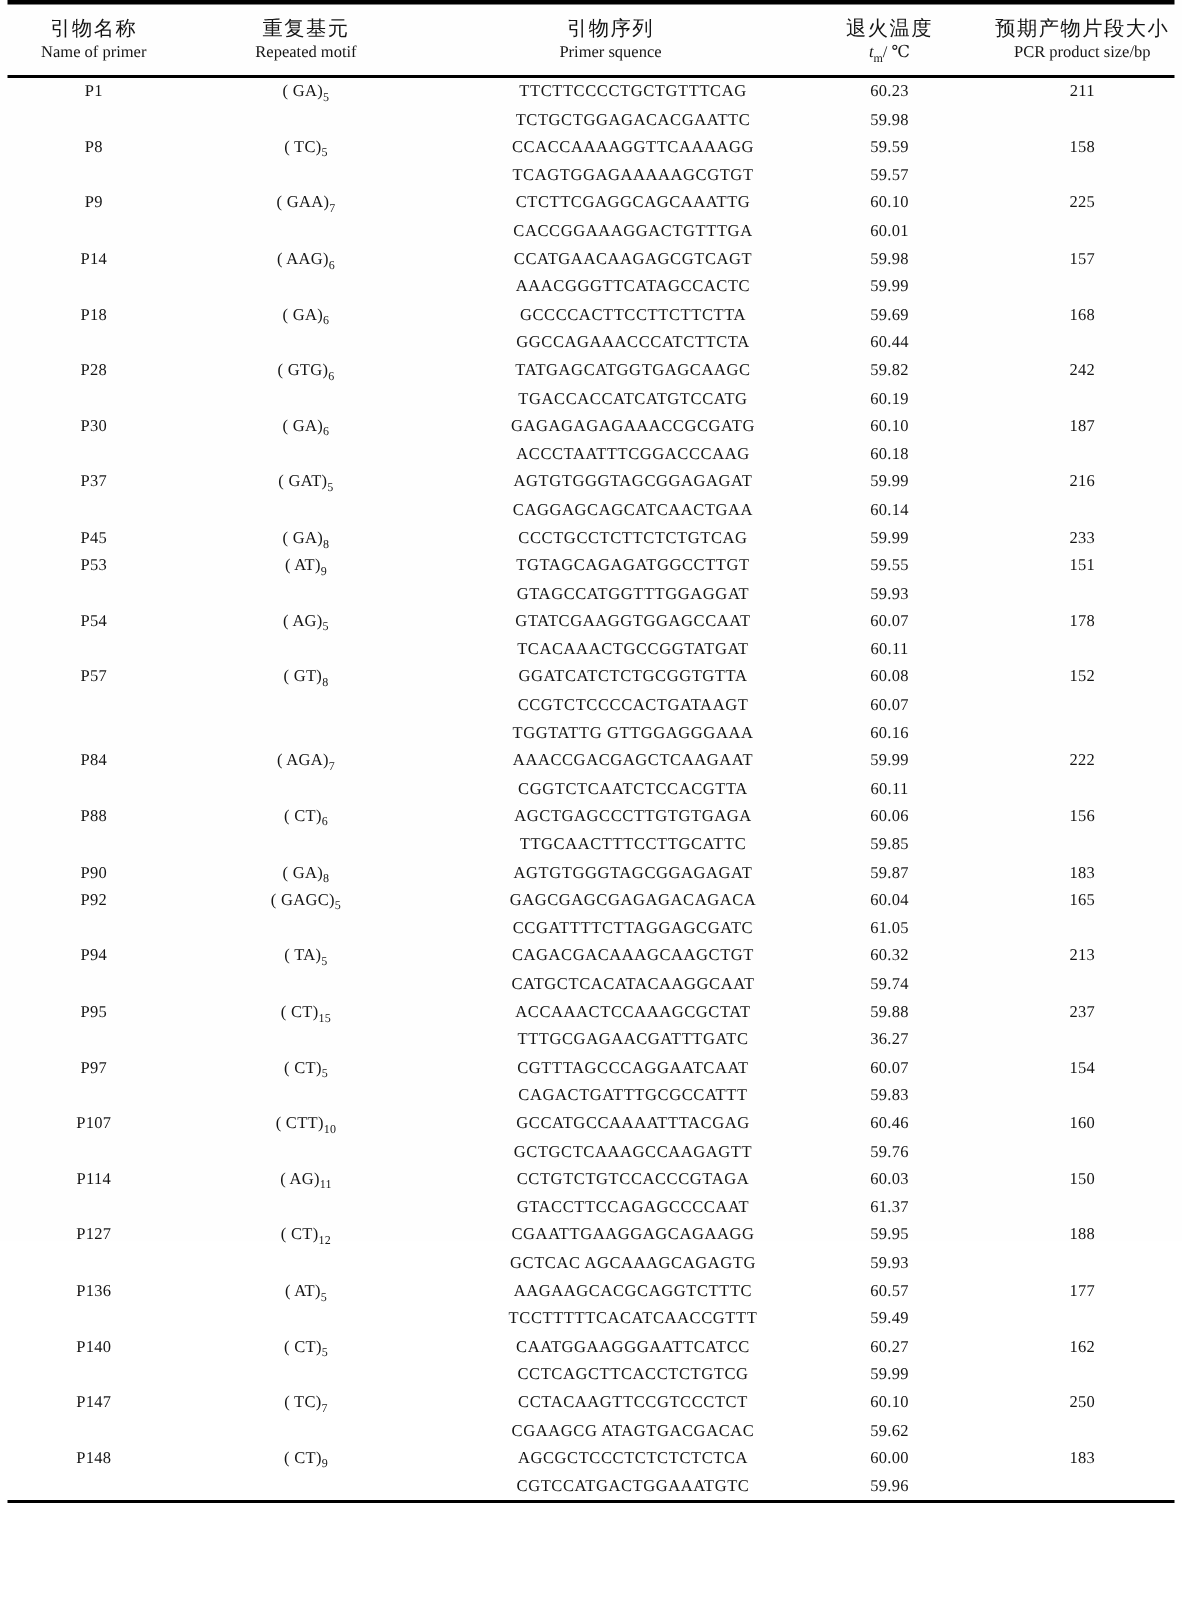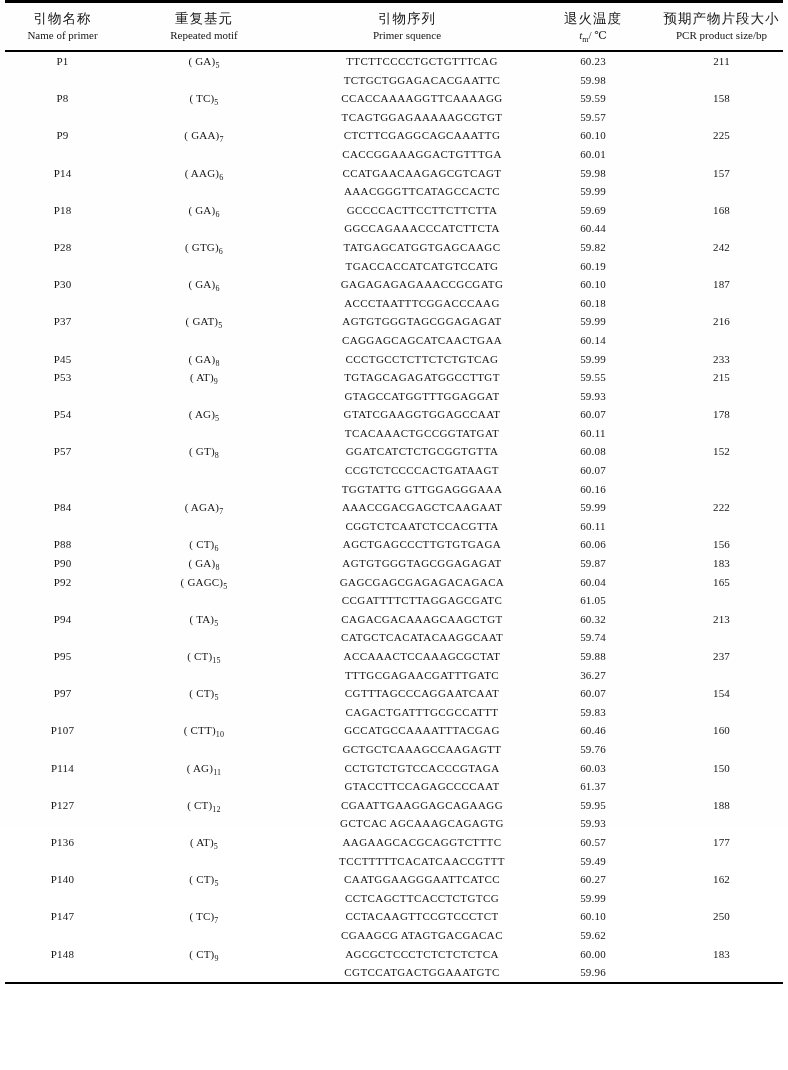--- a/index.html
+++ b/index.html
@@ -211,21 +211,21 @@
           <td><span>( GA)</span><sub class="motif-sub">8</sub></td>
           <td class="seq">CCCTGCCTCTTCTCTGTCAG</td>
           <td>59.99</td>
           <td>233</td>
         </tr>
         <tr>
           <td>P53</td>
           <td><span>( AT)</span><sub class="motif-sub">9</sub></td>
           <td class="seq">TGTAGCAGAGATGGCCTTGT</td>
           <td>59.55</td>
-          <td>215</td>
+          <td>151</td>
         </tr>
         <tr>
           <td></td>
           <td></td>
           <td class="seq">GTAGCCATGGTTTGGAGGAT</td>
           <td>59.93</td>
           <td></td>
         </tr>
         <tr>
           <td>P54</td>
@@ -277,20 +277,27 @@
           <td></td>
         </tr>
         <tr>
           <td>P88</td>
           <td><span>( CT)</span><sub class="motif-sub">6</sub></td>
           <td class="seq">AGCTGAGCCCTTGTGTGAGA</td>
           <td>60.06</td>
           <td>156</td>
         </tr>
         <tr>
+          <td></td>
+          <td></td>
+          <td class="seq">TTGCAACTTTCCTTGCATTC</td>
+          <td>59.85</td>
+          <td></td>
+        </tr>
+        <tr>
           <td>P90</td>
           <td><span>( GA)</span><sub class="motif-sub">8</sub></td>
           <td class="seq">AGTGTGGGTAGCGGAGAGAT</td>
           <td>59.87</td>
           <td>183</td>
         </tr>
         <tr>
           <td>P92</td>
           <td><span>( GAGC)</span><sub class="motif-sub">5</sub></td>
           <td class="seq">GAGCGAGCGAGAGACAGACA</td>

